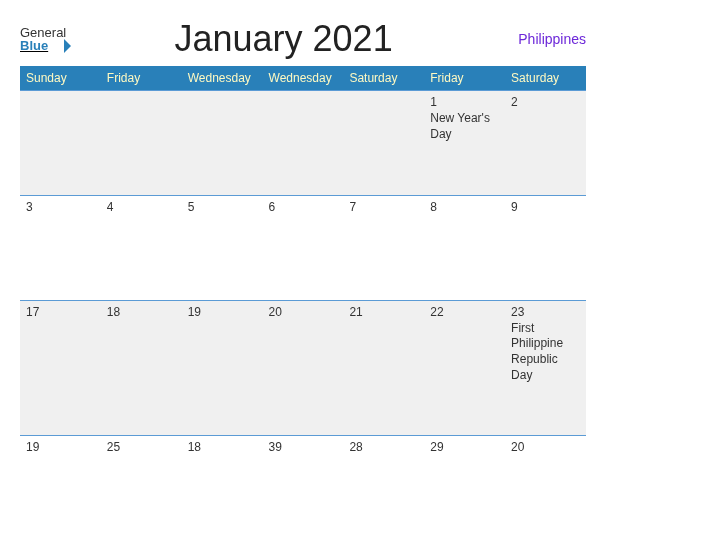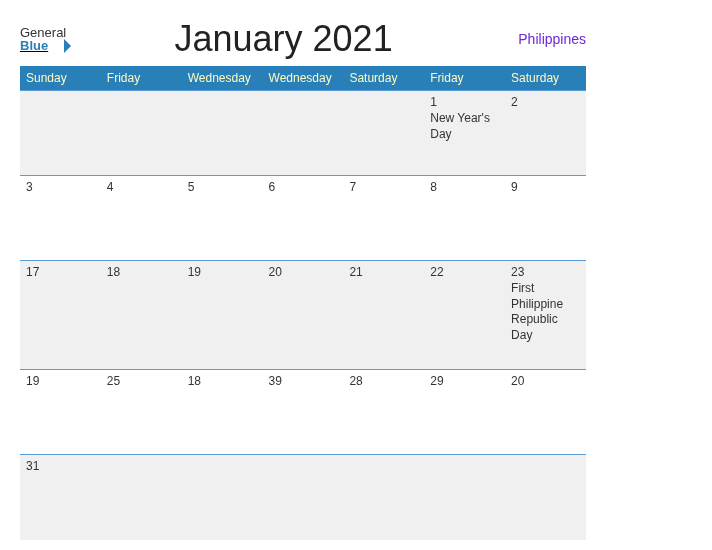--- a/index.html
+++ b/index.html
@@ -215,26 +215,15 @@
           <td>
             <span class="day-num">28</span>
           </td>
           <td>
             <span class="day-num">29</span>
           </td>
           <td>
             <span class="day-num">20</span>
           </td>
         </tr>
-        <tr>
-          <td>
-            <span class="day-num">31</span>
-          </td>
-          <td></td>
-          <td></td>
-          <td></td>
-          <td></td>
-          <td></td>
-          <td></td>
-        </tr>
       </tbody>
   </table>
 </div>
 
 </body></html>

